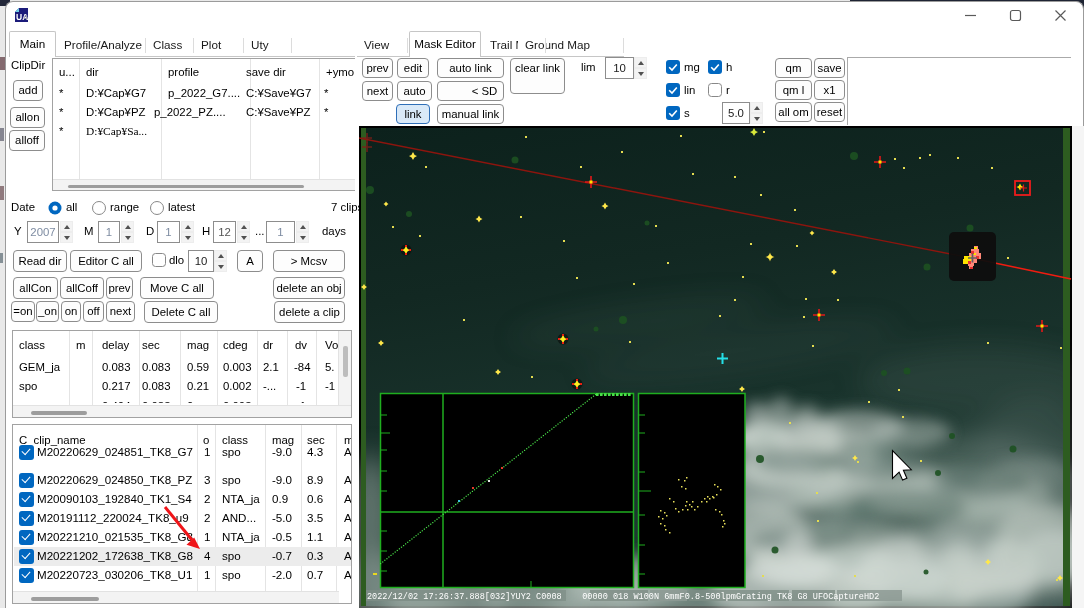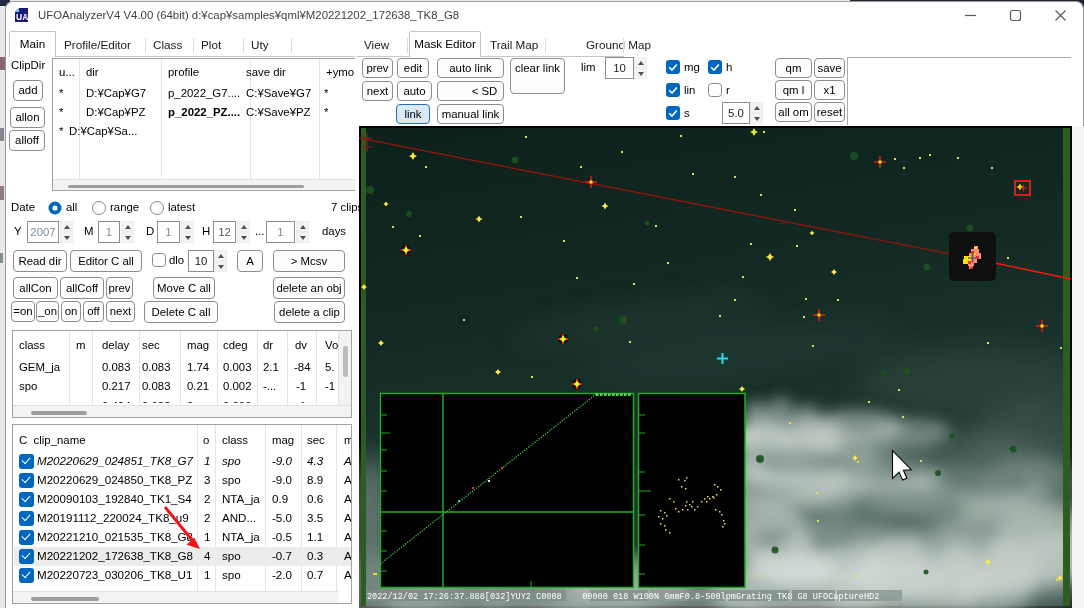--- a/index.html
+++ b/index.html
@@ -67,46 +67,45 @@
   <div id="topnub"></div>
   <div class="abs" style="left:0; top:0; width:10px; height:6px; background:#23283a;"></div>
   <div id="win"></div>
 
   <svg id="icon" viewBox="0 0 16 16">
     <path d="M2 5 L6 1 L15 1 L15 15 L2 15 Z" fill="#1b1b7a"></path>
     <path d="M2 5 L6 1 L6 5 Z" fill="#6fd0e8"></path>
     <text x="3" y="12.5" font-size="8.5" font-weight="bold" fill="#ffffff" font-family="Liberation Sans">UA</text>
     <text x="10.5" y="13" font-size="8" font-weight="bold" fill="#9a9ab0" font-family="Liberation Sans">4</text>
   </svg>
-  <div id="title">UFOAnalyzerV4 V4.00 (64bit) d:¥cap¥samples¥qml¥M20221202_172638_TK8_G8</div>
   <svg class="wbtn" style="left:964px" viewBox="0 0 13 13">
       <line x1="1" y1="6.5" x2="12" y2="6.5" stroke="#5a5a5a" stroke-width="1.2"></line>
     </svg>
   <svg class="wbtn" style="left:1009px" viewBox="0 0 13 13">
       <rect x="1.5" y="1.5" width="10" height="10" rx="2" fill="none" stroke="#5a5a5a" stroke-width="1.2"></rect>
     </svg>
   <svg class="wbtn" style="left:1054px" viewBox="0 0 13 13">
       <path d="M1.5 1.5 L11.5 11.5 M11.5 1.5 L1.5 11.5" stroke="#5a5a5a" stroke-width="1.2"></path>
     </svg>
 
   <div class="tabline" style="left:9px; width:346px;"></div>
   <div class="tabline" style="left:357px; width:267px;"></div>
   <div class="tabsel" style="left:9px; width:47px; line-height:24px;">Main</div>
-  <div class="tab" style="left:57px; width:88px; line-height:20px;">Profile/Editor</div>
+  <div class="tab" style="left:57px; width:88px; line-height:20px;">Profile/Analyze</div>
   <div class="tab" style="left:146px; width:47px; line-height:20px;">Class</div>
   <div class="tab" style="left:194px; width:49px; line-height:20px;">Plot</div>
   <div class="tab" style="left:244px; width:47px; line-height:20px;">Uty</div>
   <div class="tabsep" style="left:145px"></div>
   <div class="tabsep" style="left:193px"></div>
   <div class="tabsep" style="left:243px"></div>
   <div class="tabsep" style="left:291px"></div>
   <div class="tab" style="left:357px; width:50px; line-height:20px;">View</div>
   <div class="tabsel" style="left:409px; width:72px; line-height:24px;">Mask Editor</div>
   <div class="tab" style="left:483px; width:62px; line-height:20px;">Trail Map</div>
-  <div class="tab" style="left:579px; width:76px; line-height:20px;">Ground Map</div>
+  <div class="tab" style="left:518px; width:76px; line-height:20px;">Ground Map</div>
   <div class="tabsep" style="left:407px"></div>
   <div class="tabsep" style="left:545px"></div>
   <div class="tabsep" style="left:623px"></div>
 
   <div class="lbl" style="left:11px; top:59px;">ClipDir</div>
   <div class="btn" style="left:13px; top:80px;  width:30px; height:21px; line-height:19px;">add</div>
   <div class="btn" style="left:10px; top:107px; width:35px; height:21px; line-height:19px;">allon</div>
   <div class="btn" style="left:9px;  top:130px; width:36px; height:21px; line-height:19px;">alloff</div>
 
   <div class="tbl" id="cliptbl" style="left:52px; top:58px; width:303px; height:133px; border-right:none;">
@@ -119,25 +118,25 @@
     <div class="cell" style="left:115px; top:7px;">profile</div>
     <div class="cell" style="left:193px; top:7px;">save dir</div>
     <div class="cell" style="left:273px; top:7px;">+ymo</div>
     <div class="cell" style="left:6px;   top:28px;">*</div>
     <div class="cell" style="left:33px;  top:28px;">D:¥Cap¥G7</div>
     <div class="cell" style="left:115px; top:28px;">p_2022_G7....</div>
     <div class="cell" style="left:193px; top:28px;">C:¥Save¥G7</div>
     <div class="cell" style="left:271px; top:28px;">*</div>
     <div class="cell" style="left:6px;   top:47px;">*</div>
     <div class="cell" style="left:33px;  top:47px;">D:¥Cap¥PZ</div>
-    <div class="cell" style="left:115px; top:47px;font-weight:bold;">p_2022_PZ....</div>
+    <div class="cell" style="left:101px; top:47px;">p_2022_PZ....</div>
     <div class="cell" style="left:193px; top:47px;">C:¥Save¥PZ</div>
     <div class="cell" style="left:271px; top:47px;">*</div>
     <div class="cell" style="left:6px;   top:66px;">*</div>
-    <div class="cell" style="left:16px;  top:66px;">D:¥Cap¥Sa...</div>
+    <div class="cell" style="left:33px;  top:66px;font-family:Liberation Serif, serif;">D:¥Cap¥Sa...</div>
     <div class="hscroll" style="left:0; top:120px; width:303px; height:12px;">
       <div class="thumbh" style="left:15px; top:5px; width:236px; height:3px;"></div>
     </div>
   </div>
 
   <div class="lbl" style="left:11px; top:201px;">Date</div>
   <svg class="abs" style="left:48px; top:201px;" width="14" height="14">
     <circle cx="7" cy="7" r="6.5" fill="#0067c0"></circle>
       <circle cx="7" cy="7" r="2.6" fill="#fff"></circle>
   </svg>
@@ -190,21 +189,21 @@
   <div class="spin" style="left:214px; top:250px;">
       <div class="u" style="top:0; height:11px;"></div>
       <div class="d" style="top:11px; height:11px;"></div>
     </div>
   <div class="btn" style="left:237px; top:250px; width:26px; height:22px; line-height:20px;">A</div>
   <div class="btn" style="left:273px; top:250px; width:72px; height:22px; line-height:20px;">&gt; Mcsv</div>
 
   <div class="btn" style="left:13px;  top:277px; width:45px; height:22px; line-height:20px;">allCon</div>
   <div class="btn" style="left:60px;  top:277px; width:44px; height:22px; line-height:20px;">allCoff</div>
   <div class="btn" style="left:106px; top:277px; width:27px; height:22px; line-height:20px;">prev</div>
-  <div class="btn" style="left:153px; top:277px; width:62px; height:22px; line-height:20px;">Move C all</div>
+  <div class="btn" style="left:140px; top:277px; width:74px; height:22px; line-height:20px;">Move C all</div>
   <div class="btn" style="left:273px; top:277px; width:72px; height:22px; line-height:20px;">delete an obj</div>
 
   <div class="btn" style="left:11px;  top:301px; width:24px; height:21px; line-height:19px;">=on</div>
   <div class="btn" style="left:36px;  top:301px; width:23px; height:21px; line-height:19px;">_on</div>
   <div class="btn" style="left:61px;  top:301px; width:20px; height:21px; line-height:19px;">on</div>
   <div class="btn" style="left:83px;  top:301px; width:21px; height:21px; line-height:19px;">off</div>
   <div class="btn" style="left:106px; top:301px; width:29px; height:21px; line-height:19px;">next</div>
   <div class="btn" style="left:144px; top:301px; width:74px; height:22px; line-height:20px;">Delete C all</div>
   <div class="btn" style="left:274px; top:301px; width:71px; height:22px; line-height:20px;">delete a clip</div>
 
@@ -222,21 +221,21 @@
     <div class="cell" style="left:89px;  top:8px;">delay</div>
     <div class="cell" style="left:129px; top:8px;">sec</div>
     <div class="cell" style="left:174px; top:8px;">mag</div>
     <div class="cell" style="left:210px; top:8px;">cdeg</div>
     <div class="cell" style="left:250px; top:8px;">dr</div>
     <div class="cell" style="left:282px; top:8px;">dv</div>
     <div class="cell" style="left:312px; top:8px;">Vo</div>
     <div class="cell" style="left:6px;   top:30px;">GEM_ja</div>
     <div class="cell" style="left:89px;  top:30px;">0.083</div>
     <div class="cell" style="left:129px; top:30px;">0.083</div>
-    <div class="cell" style="left:174px; top:30px;">1.74</div>
+    <div class="cell" style="left:174px; top:30px;">0.59</div>
     <div class="cell" style="left:210px; top:30px;">0.003</div>
     <div class="cell" style="left:250px; top:30px;">2.1</div>
     <div class="cell" style="left:281px; top:30px;">-84</div>
     <div class="cell" style="left:312px; top:30px;">5.</div>
     <div class="cell" style="left:6px;   top:49px;">spo</div>
     <div class="cell" style="left:89px;  top:49px;">0.217</div>
     <div class="cell" style="left:129px; top:49px;">0.083</div>
     <div class="cell" style="left:174px; top:49px;">0.21</div>
     <div class="cell" style="left:210px; top:49px;">0.002</div>
     <div class="cell" style="left:250px; top:49px;">-...</div>
@@ -264,21 +263,21 @@
     <div class="vline" style="left:252px; height:166px;"></div>
     <div class="vline" style="left:288px; height:166px;"></div>
     <div class="vline" style="left:323px; height:166px;"></div>
     <div class="cell" style="left:6px;   top:9px;">C  clip_name</div>
     <div class="cell" style="left:190px; top:9px;">o</div>
     <div class="cell" style="left:209px; top:9px;">class</div>
     <div class="cell" style="left:259px; top:9px;">mag</div>
     <div class="cell" style="left:294px; top:9px;">sec</div>
     <div class="cell" style="left:331px; top:9px;">m</div>
     <div class="abs" style="left:1px; top:122px; width:338px; height:19px; background:#ececec;"></div>
-    <div class="clrow" style="top:28px;font-style:italic;">
+    <div class="clrow" style="top:19px;">
         <span class="ck"></span>
         <span class="cn">M20220629_024851_TK8_G7</span>
         <span class="co">1</span>
         <span class="cc">spo</span>
         <span class="cm">-9.0</span>
         <span class="cs">4.3</span>
         <span class="cz">A</span>
       </div>
     <div class="clrow" style="top:47px;">
         <span class="ck"></span>

